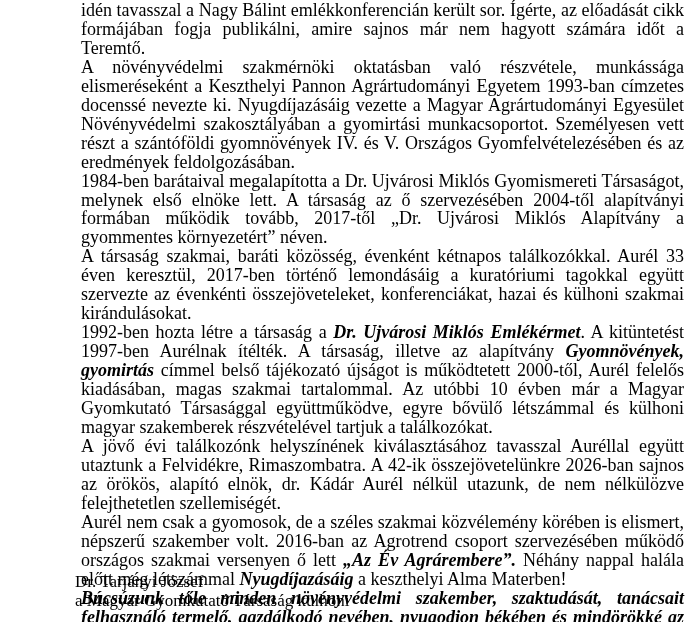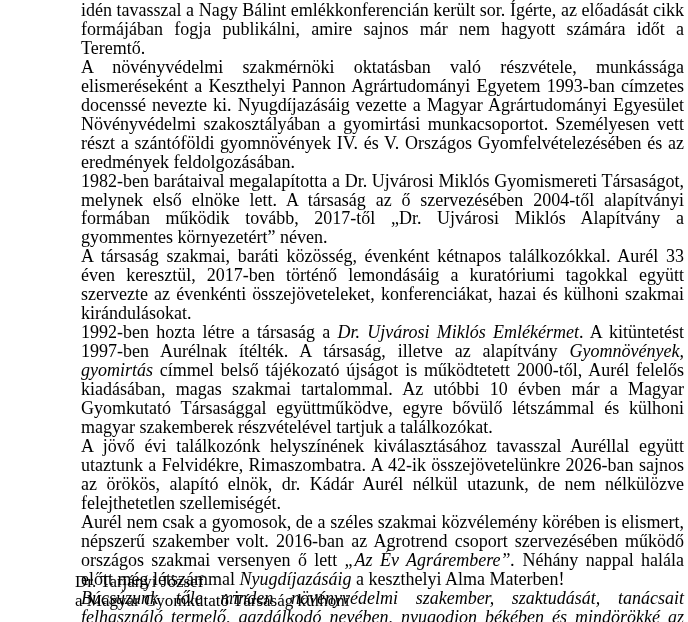--- a/index.html
+++ b/index.html
@@ -5,31 +5,31 @@
   html, body { margin: 0; padding: 0; background: #ffffff; }
   body { width: 688px; height: 622px; overflow: hidden; position: relative; }
   .page {
     position: absolute; left: 75px; top: 1px; width: 603px;
     font-family: "Liberation Serif", serif;
     font-size: 18px; line-height: 18.95px; color: #000;
     text-align: justify;
     margin-left: 6px;
   }
   .page p { margin: 0; }
-  .bi { font-weight: normal; font-style: italic; }
+  .bi { font-weight: bold; font-style: italic; }
   .signature { position: absolute; left: 75px; top: 572px; font-family: "Liberation Serif", serif; font-size: 17px; line-height: 19px; color:#000; }
   .signature div { white-space: nowrap; }
 </style>
 </head>
 <body>
 
 <div class="page" id="doc-body">
     <p><span>idén tavasszal a Nagy Bálint emlékkonferencián került sor. Ígérte, az előadását cikk formájában fogja publikálni, amire sajnos már nem hagyott számára időt a Teremtő.</span></p>
     <p><span>A növényvédelmi szakmérnöki oktatásban való részvétele, munkássága elismeréseként a Keszthelyi Pannon Agrártudományi Egyetem 1993-ban címzetes docenssé nevezte ki. Nyugdíjazásáig vezette a Magyar Agrártudományi Egyesület Növényvédelmi szakosztályában a gyomirtási munkacsoportot. Személyesen vett részt a szántóföldi gyomnövények IV. és V. Országos Gyomfelvételezésében és az eredmények feldolgozásában.</span></p>
-    <p><span>1982-ben barátaival megalapította a Dr. Ujvárosi Miklós Gyomismereti Társaságot, melynek első elnöke lett. A társaság az ő szervezésében 2004-től alapítványi formában működik tovább, 2017-től „Dr. Ujvárosi Miklós Alapítvány a gyommentes környezetért” néven.</span></p>
+    <p><span>1984-ben barátaival megalapította a Dr. Ujvárosi Miklós Gyomismereti Társaságot, melynek első elnöke lett. A társaság az ő szervezésében 2004-től alapítványi formában működik tovább, 2017-től „Dr. Ujvárosi Miklós Alapítvány a gyommentes környezetért” néven.</span></p>
     <p><span>A társaság szakmai, baráti közösség, évenként kétnapos találkozókkal. Aurél 33 éven keresztül, 2017-ben történő lemondásáig a kuratóriumi tagokkal együtt szervezte az évenkénti összejöveteleket, konferenciákat, hazai és külhoni szakmai kirándulásokat.</span></p>
     <p><span>1992-ben hozta létre a társaság a </span><span class="bi">Dr. Ujvárosi Miklós Emlékérmet</span><span>. A kitüntetést 1997-ben Aurélnak ítélték. A társaság, illetve az alapítvány </span><span class="bi">Gyomnövények, gyomirtás</span><span> címmel belső tájékozató újságot is működtetett 2000-től, Aurél felelős kiadásában, magas szakmai tartalommal.  Az utóbbi 10 évben már a Magyar Gyomkutató Társasággal együttműködve, egyre bővülő létszámmal és külhoni magyar szakemberek részvételével tartjuk a találkozókat.</span></p>
     <p><span>A jövő évi találkozónk helyszínének kiválasztásához tavasszal Auréllal együtt utaztunk a Felvidékre, Rimaszombatra. A 42-ik összejövetelünkre 2026-ban sajnos az örökös, alapító elnök, dr. Kádár Aurél nélkül utazunk, de nem nélkülözve felejthetetlen szellemiségét.</span></p>
     <p><span>Aurél nem csak a gyomosok, de a széles szakmai közvélemény körében is elismert, népszerű szakember volt. 2016-ban az Agrotrend csoport szervezésében működő országos szakmai versenyen ő lett </span><span class="bi">„Az Év Agrárembere”.</span><span> Néhány nappal halála előtt még létszámmal </span><span class="bi">Nyugdíjazásáig</span><span> a keszthelyi Alma Materben!</span></p>
     <p><span class="bi">Búcsúzunk tőle minden növényvédelmi szakember, szaktudását, tanácsait felhasználó termelő, gazdálkodó nevében, nyugodjon békében és mindörökké az emlékezetünkben!</span></p>
     <p><span class="bi">Isten Veled Aurél!</span></p>
   </div>
 
 <div class="signature">
   <div>Dr. Tarjányi József</div>

